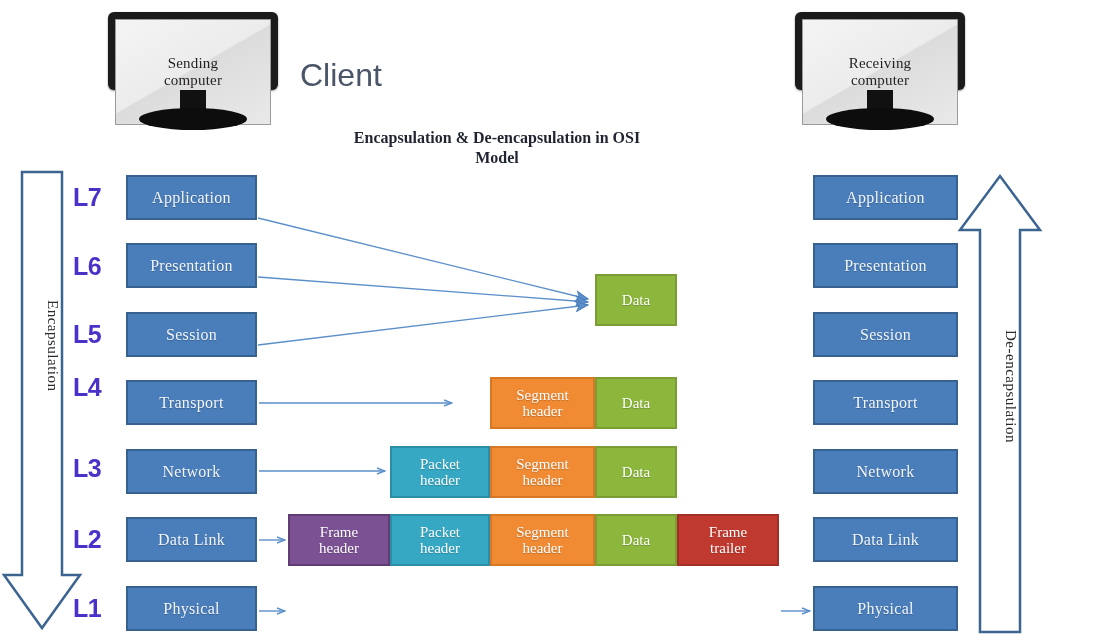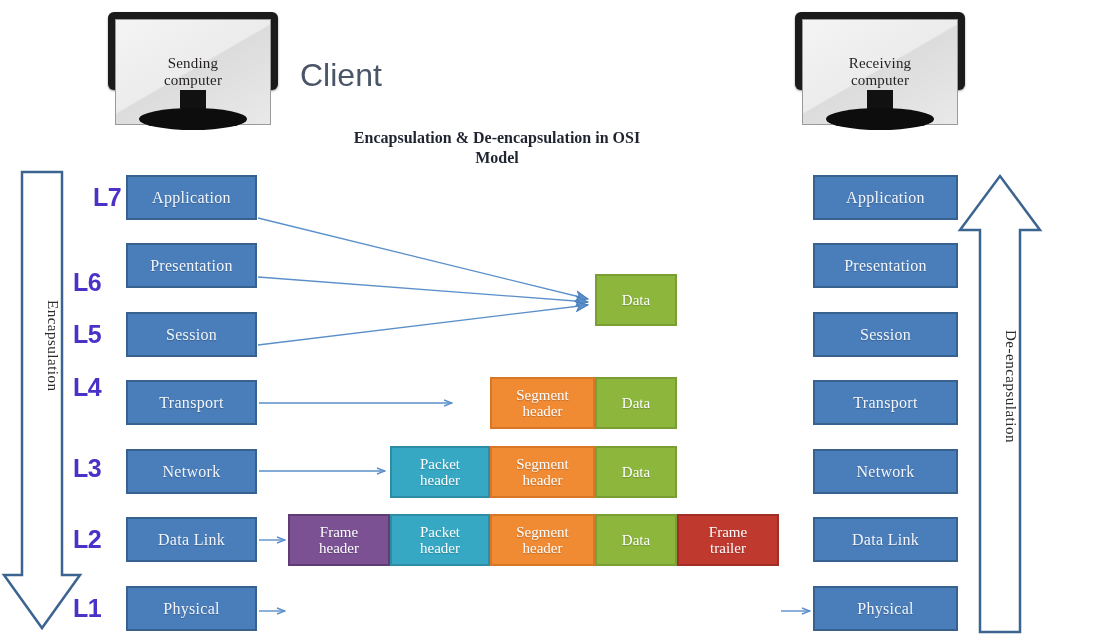--- a/index.html
+++ b/index.html
@@ -166,22 +166,22 @@
       </div>
     </div>
     <div class="neck"></div>
     <div class="base"></div>
   </div>
 
   <div class="center-title" style="left:347px; top:128px; width:300px;">
     <div style="white-space:normal; width:290px; margin:0 auto;">Encapsulation &amp; De-encapsulation in OSI Model</div>
   </div>
 
-  <div class="layer-tag" style="left:73px; top:183px;margin-left:20px;">L7</div>
-  <div class="layer-tag" style="left:73px; top:252px;margin-top:16px;">L6</div>
+  <div class="layer-tag" style="left:73px; top:183px;">L7</div>
+  <div class="layer-tag" style="left:73px; top:252px;">L6</div>
   <div class="layer-tag" style="left:73px; top:320px;">L5</div>
   <div class="layer-tag" style="left:73px; top:373px;">L4</div>
   <div class="layer-tag" style="left:73px; top:454px;">L3</div>
   <div class="layer-tag" style="left:73px; top:525px;">L2</div>
   <div class="layer-tag" style="left:73px; top:594px;">L1</div>
 
   <div class="layer-box" style="left:126px; top:175px;  width:131px; height:45px;">Application</div>
   <div class="layer-box" style="left:126px; top:243px;  width:131px; height:45px;">Presentation</div>
   <div class="layer-box" style="left:126px; top:312px;  width:131px; height:45px;">Session</div>
   <div class="layer-box" style="left:126px; top:380px;  width:131px; height:45px;">Transport</div>

